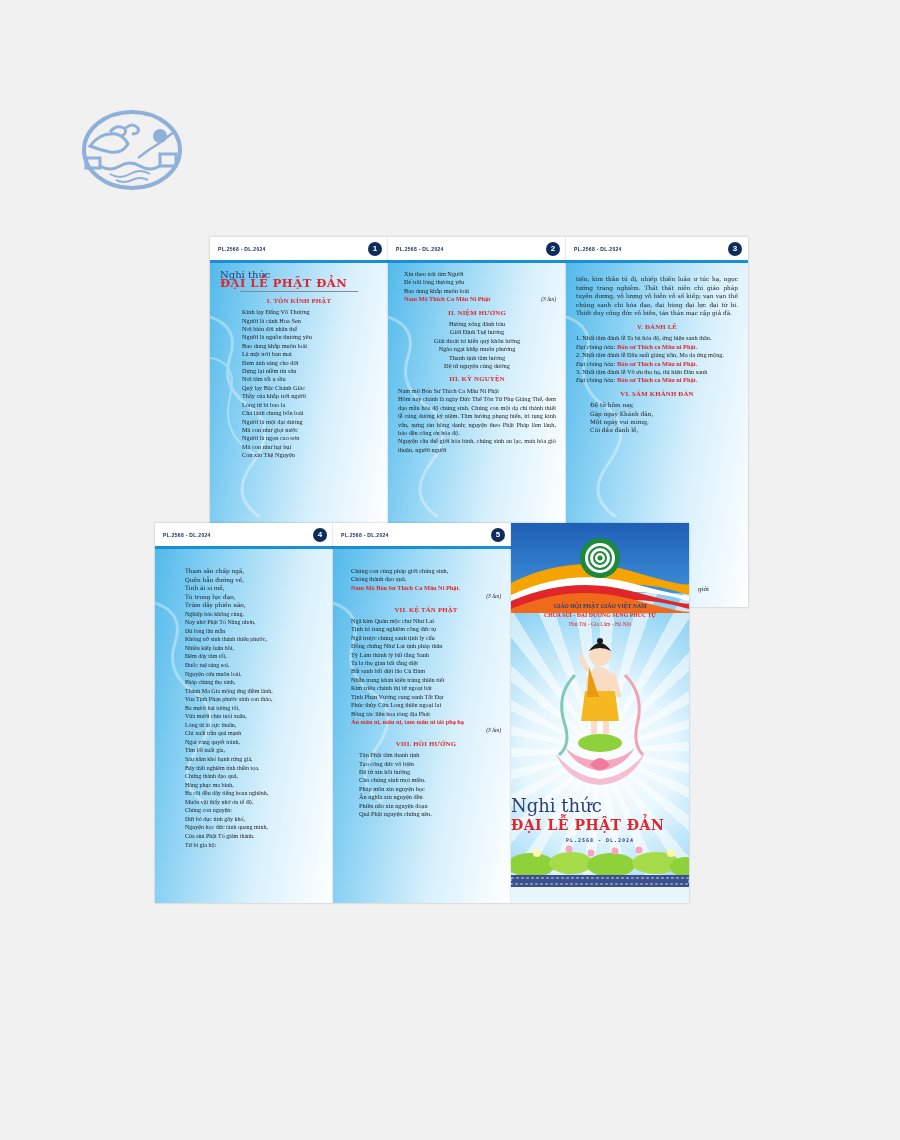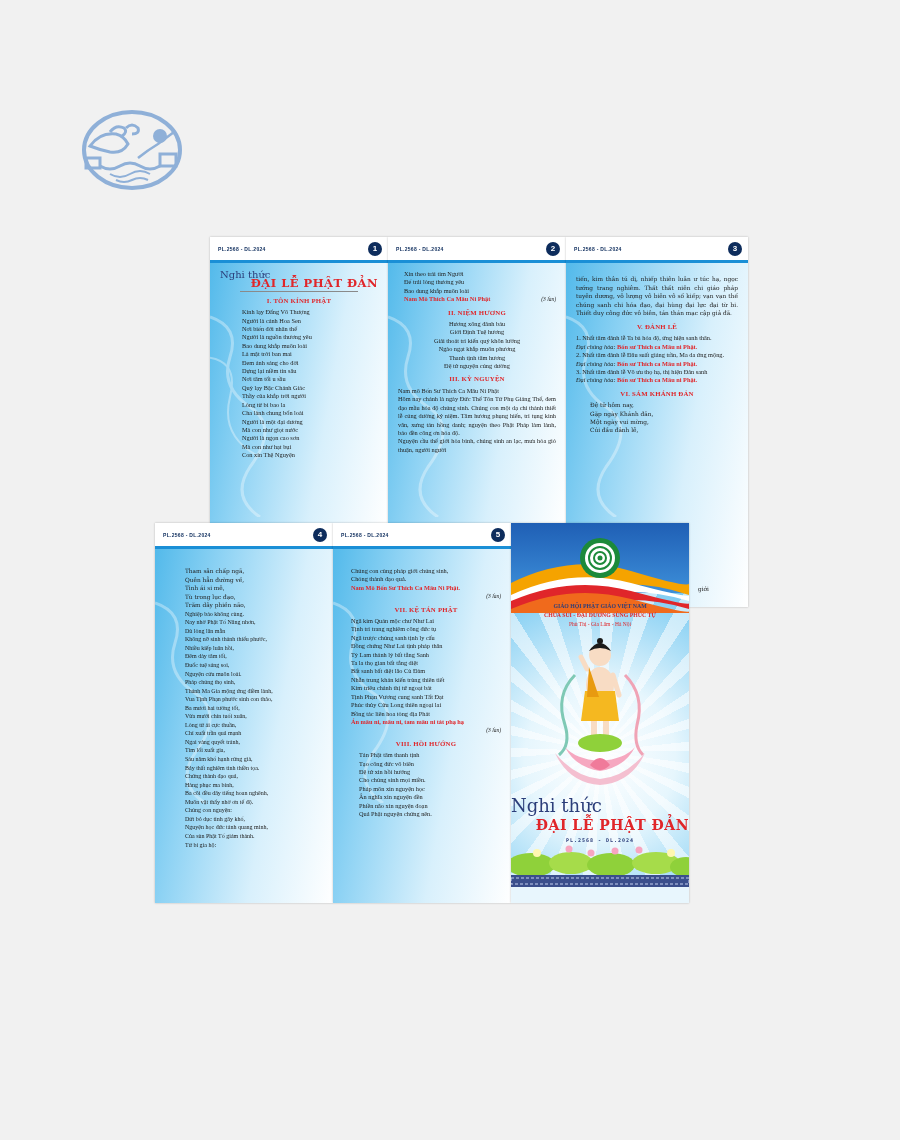--- a/index.html
+++ b/index.html
@@ -41,21 +41,21 @@
 
   
   #p1 { left: 210px; top: 237px; height: 286px; }
   #p2 { left: 388px; top: 237px; height: 286px; }
   #p3 { left: 566px; top: 237px; height: 370px; width: 182px; }
   #p4 { left: 155px; top: 523px; height: 380px; }
   #p5 { left: 333px; top: 523px; height: 380px; }
   #p6 { left: 511px; top: 523px; height: 380px; background: #fff; }
 
   .cover-title-script { font-family: "DejaVu Serif", serif; color: #2c3e7a; text-align: left; }
-  .cover-title-main { font-family: "DejaVu Serif", serif; font-weight: bold; color: #e0262a; text-align: right; letter-spacing: 0.5px; }
+  .cover-title-main { font-family: "DejaVu Serif", serif; font-weight: bold; color: #e0262a; text-align: left; letter-spacing: 0.5px; }
 
   
   .cover-bg { position: absolute; inset: 0; background: radial-gradient(circle at 50% 62%, #ffffff 0%, #e6f6fd 30%, #8fd3f4 65%, #3aa8e3 100%); }
   .cover-top { position: absolute; left: 0; top: 0; width: 100%; height: 70px; background: linear-gradient(180deg, #1f5fb5, #3d8fd9); }
   .cover-rays { position: absolute; inset: 0; background: repeating-conic-gradient(from 0deg at 50% 60%, rgba(255,255,255,0.55) 0deg 6deg, rgba(255,255,255,0) 6deg 14deg); }
   .cover-text { position: absolute; left: 0; right: 0; text-align: center; font-family: "Liberation Serif", serif; font-weight: bold; }
   .cover-bottom { position: absolute; left: 0; right: 0; bottom: 0; height: 62px; }
 </style>
 </head>
 <body>

